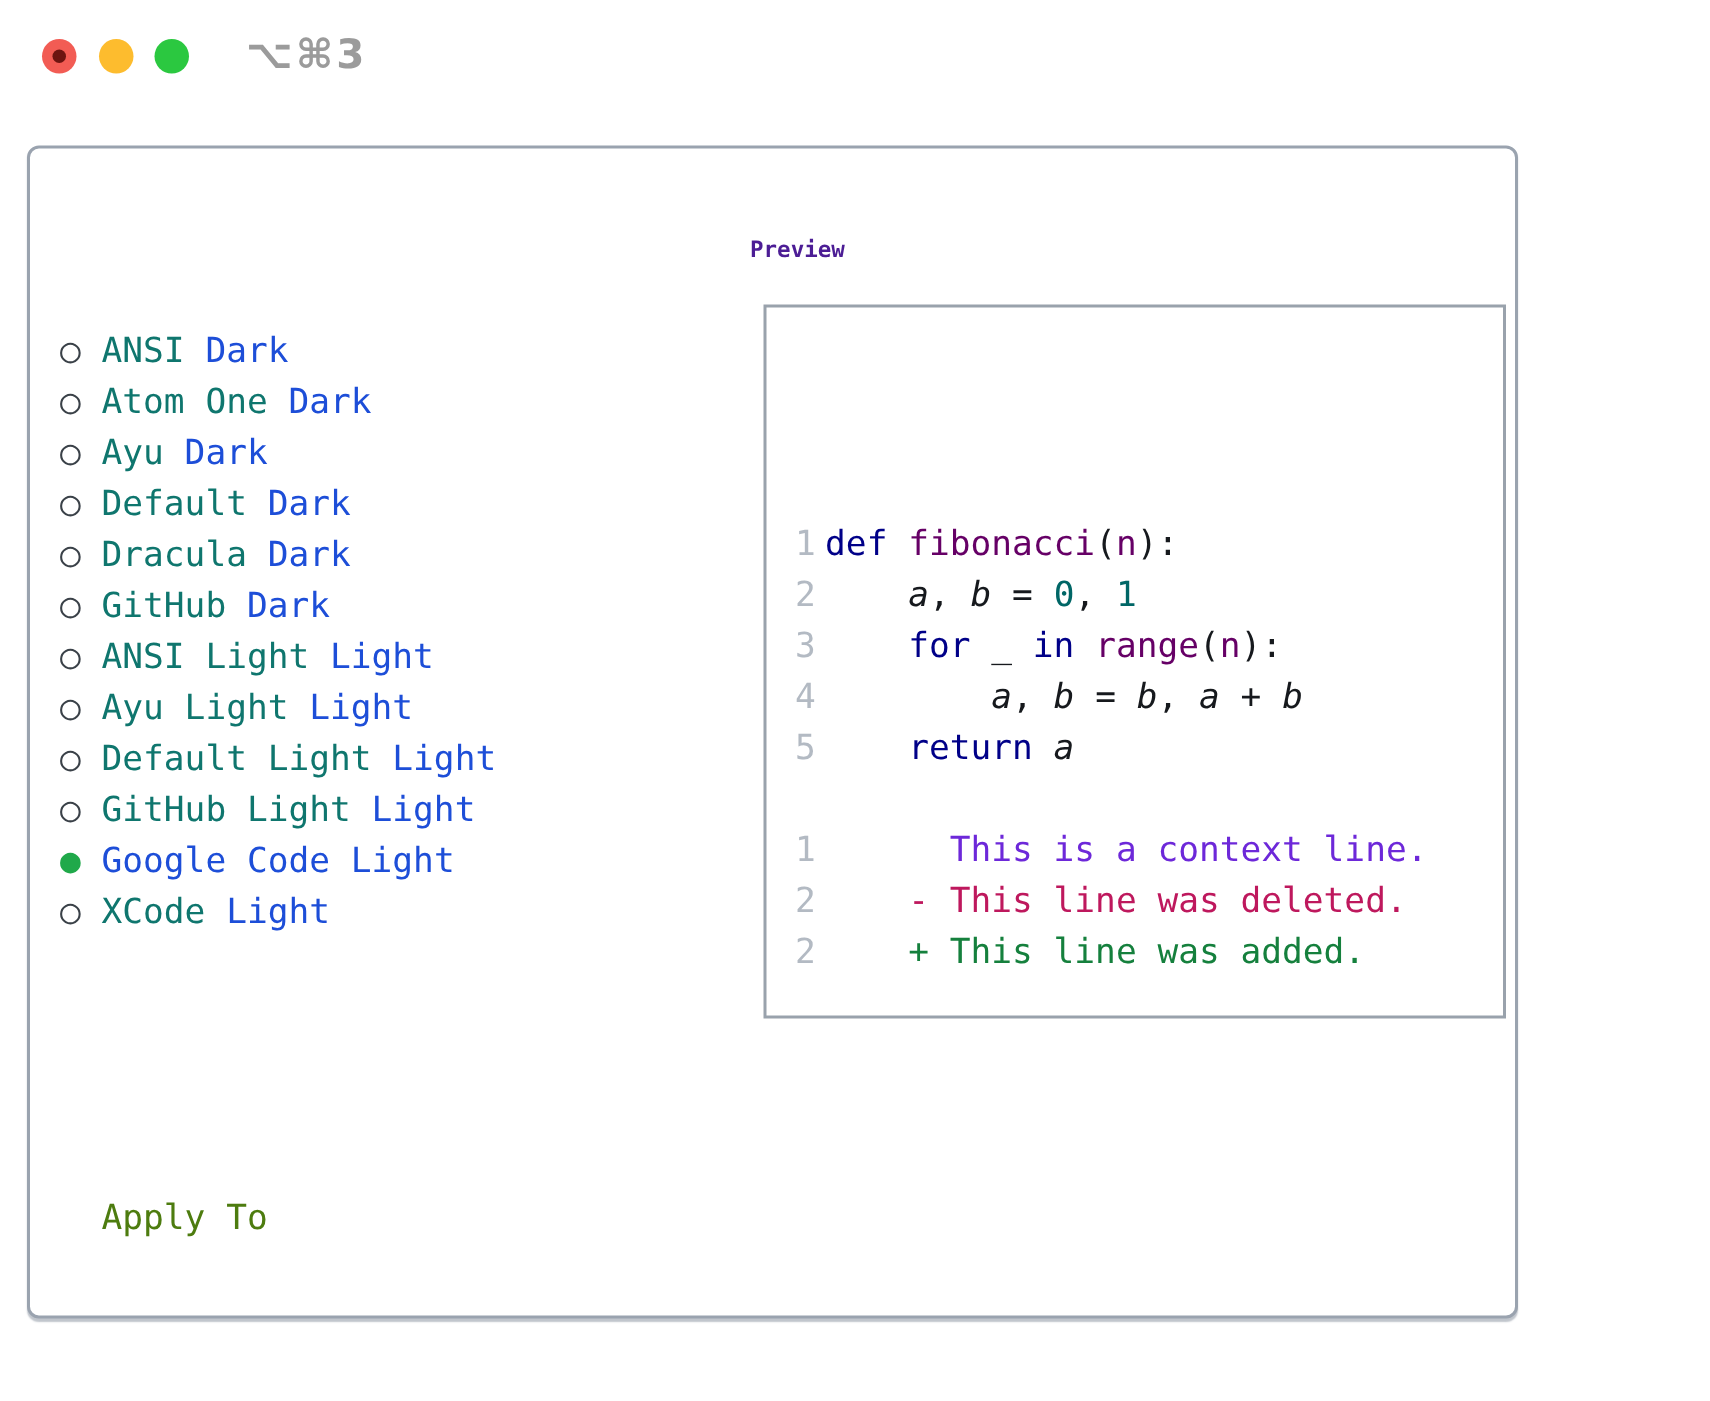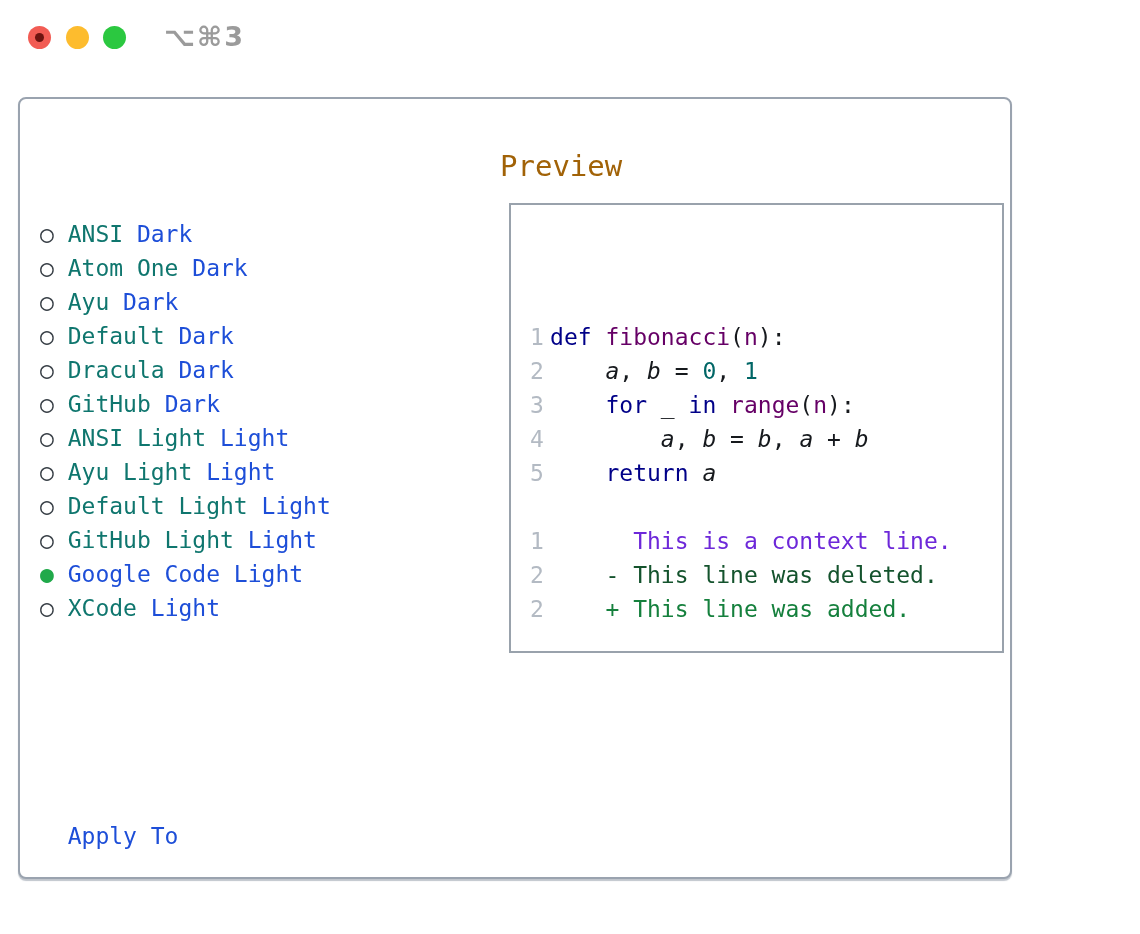--- a/index.html
+++ b/index.html
@@ -28,45 +28,45 @@
   
   .leftcol{
     position:absolute;left:20px;top:50px;
     font-size:23px;line-height:34px;color:#343b42;white-space:pre;
   }
   .row{white-space:pre;}
   .mk{display:inline-block;width:2ch;color:#3a4148;}
   .mk.sel{color:#20a94a;}
   .hdr{font-weight:bold;color:#050505;}
   .hdr .mk{color:#050505;font-weight:bold;}
-  .subhdr{color:#1d4ed8;margin-top:24px;}
+  .subhdr{color:#4d7c0f;}
   .itm-name{color:#0f766e;}
   .itm-name.sel{color:#1d4ed8;}
   .variant{color:#1d4ed8;}
   .spacer{height:34px;}
   
   .preview-title{
-    position:absolute;left:480px;top:50px;font-size:29px;line-height:34px;
-    font-weight:normal;color:#a16207;
+    position:absolute;left:480px;top:50px;font-size:15px;line-height:34px;
+    font-weight:bold;color:#4c1d95;
   }
   .preview-box{
     position:absolute;left:489px;top:104px;width:472px;height:399px;
     border:2px solid #99a2ac;background:#ffffff;
-    padding:47px 0 0 19px;font-size:23px;line-height:34px;white-space:pre;
+    padding:73px 0 0 19px;font-size:23px;line-height:34px;white-space:pre;
     box-sizing:content-box;overflow:hidden;
   }
   .cl{white-space:pre;}
   .ln{display:inline-block;width:1ch;text-align:right;color:#b3bac3;margin-right:0.45ch;}
   .k{color:#000088;}
   .f{color:#660066;}
   .l{color:#006666;}
   .p{color:#16191d;}
   .v{color:#16191d;font-style:italic;}
   .ctx{color:#6d28d9;}
-  .del{color:#14532d;}
+  .del{color:#be185d;}
   .add{color:#15803d;}
 </style>
 </head>
 <body>
 
 <div class="titlebar">
   <span class="tl red"></span>
   <span class="tl yellow"></span>
   <span class="tl green"></span>
   <span class="shortcut">⌥⌘3</span>

